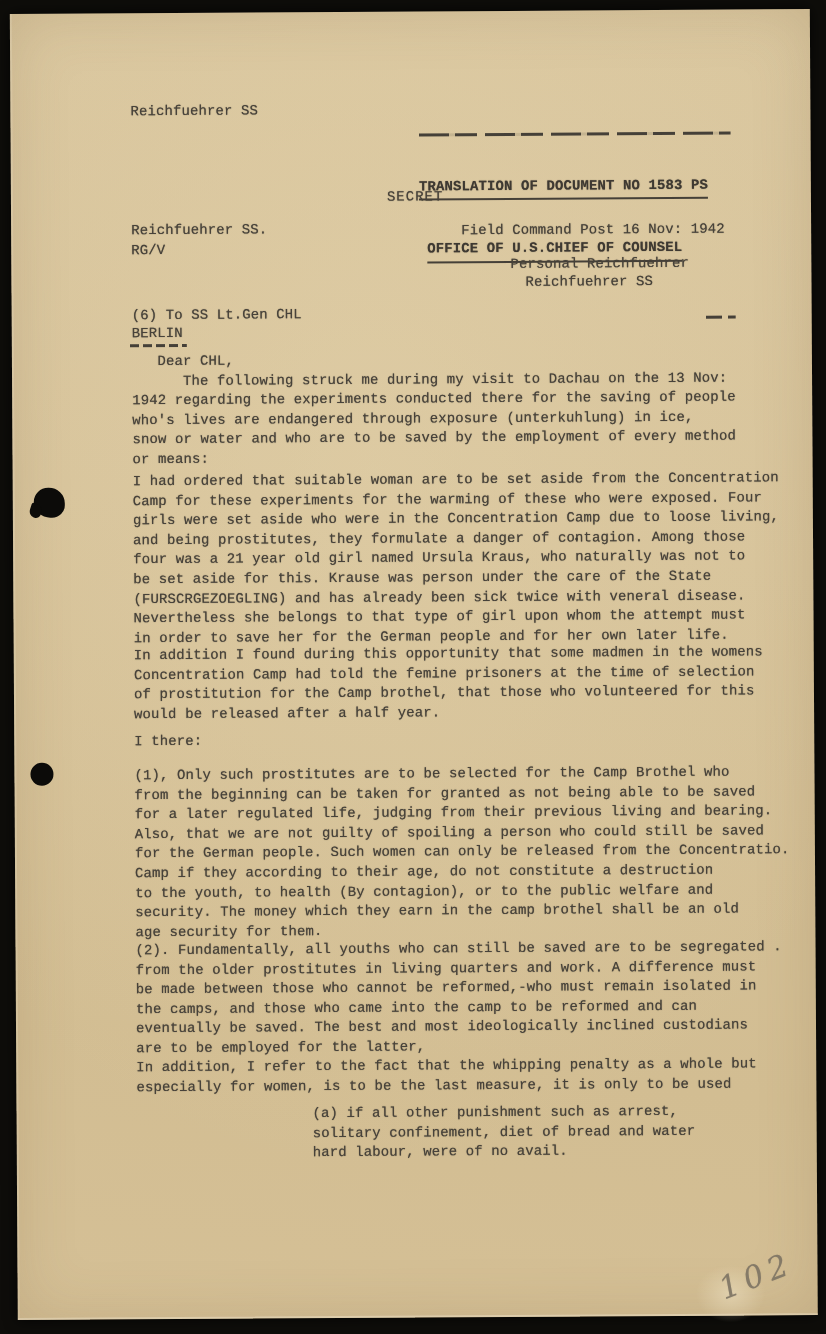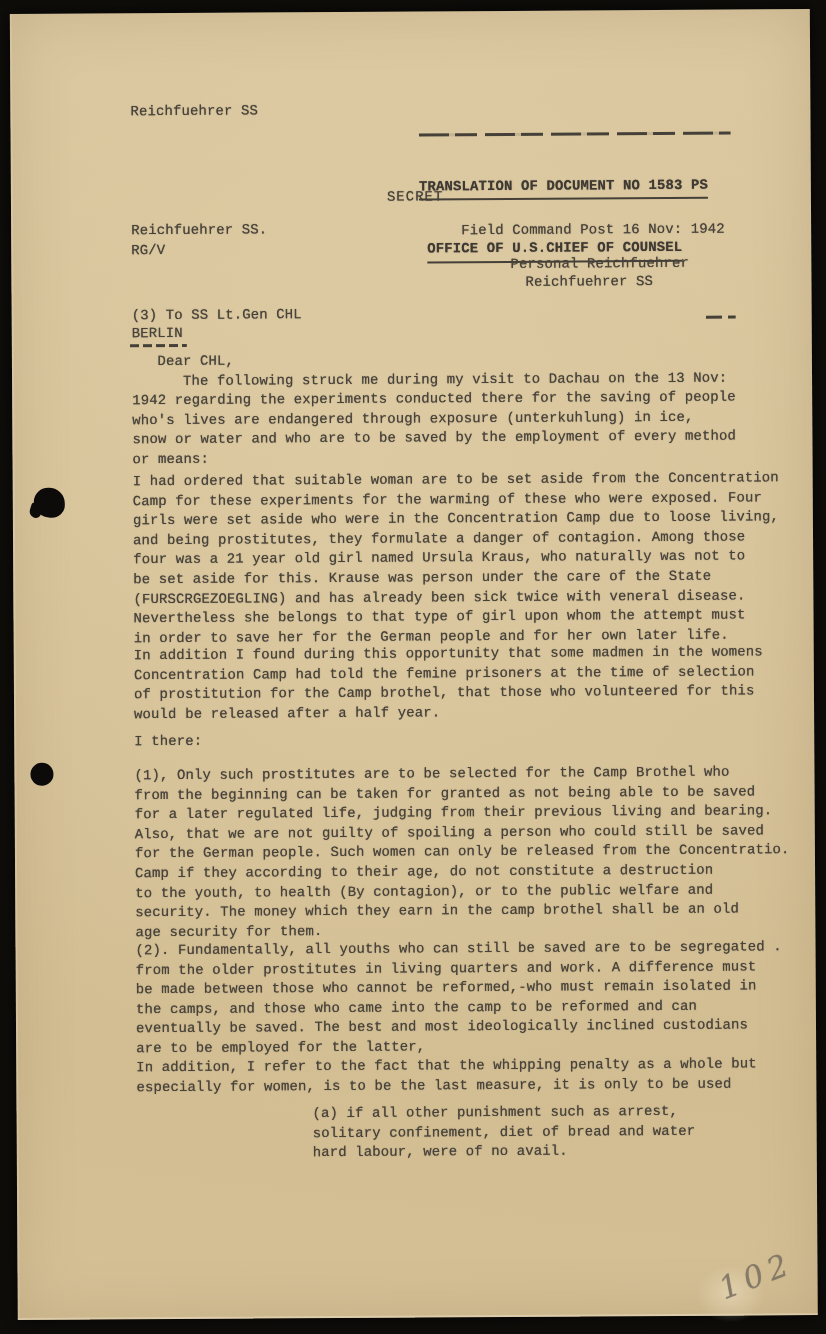--- a/index.html
+++ b/index.html
@@ -92,21 +92,21 @@
   <div class="abs ink" style="left:376px; top:176px; letter-spacing:1px;">SECRET</div>
 
   <pre class="abs ink" style="left:120px; top:208px;">Reichfuehrer SS.
 RG/V</pre>
 
   <div class="abs ink" style="left:450px; top:210px;">Field Command Post 16 Nov: 1942</div>
 
   <div class="abs ink" style="left:499px; top:244px;">Personal Reichfuehrer</div>
   <div class="abs ink" style="left:514px; top:262px;">Reichfuehrer SS</div>
 
-  <div class="abs ink" style="left:120px; top:293px;">(3) To SS Lt.Gen CHL</div>
+  <div class="abs ink" style="left:120px; top:293px;">(6) To SS Lt.Gen CHL</div>
   <div class="abs ink" style="left:120px; top:311px;"><span class="underdash">BERLIN</span></div>
 
   <pre class="abs ink" style="left:120px; top:339px;">   Dear CHL,
       The following struck me during my visit to Dachau on the 13 Nov:
 1942 regarding the experiments conducted there for the saving of people
 who's lives are endangered through exposure (unterkuhlung) in ice,
 snow or water and who are to be saved by the employment of every method
 or means:</pre>
 
   <pre class="abs ink" style="left:120px; top:459px;">I had ordered that suitable woman are to be set aside from the Concentration

